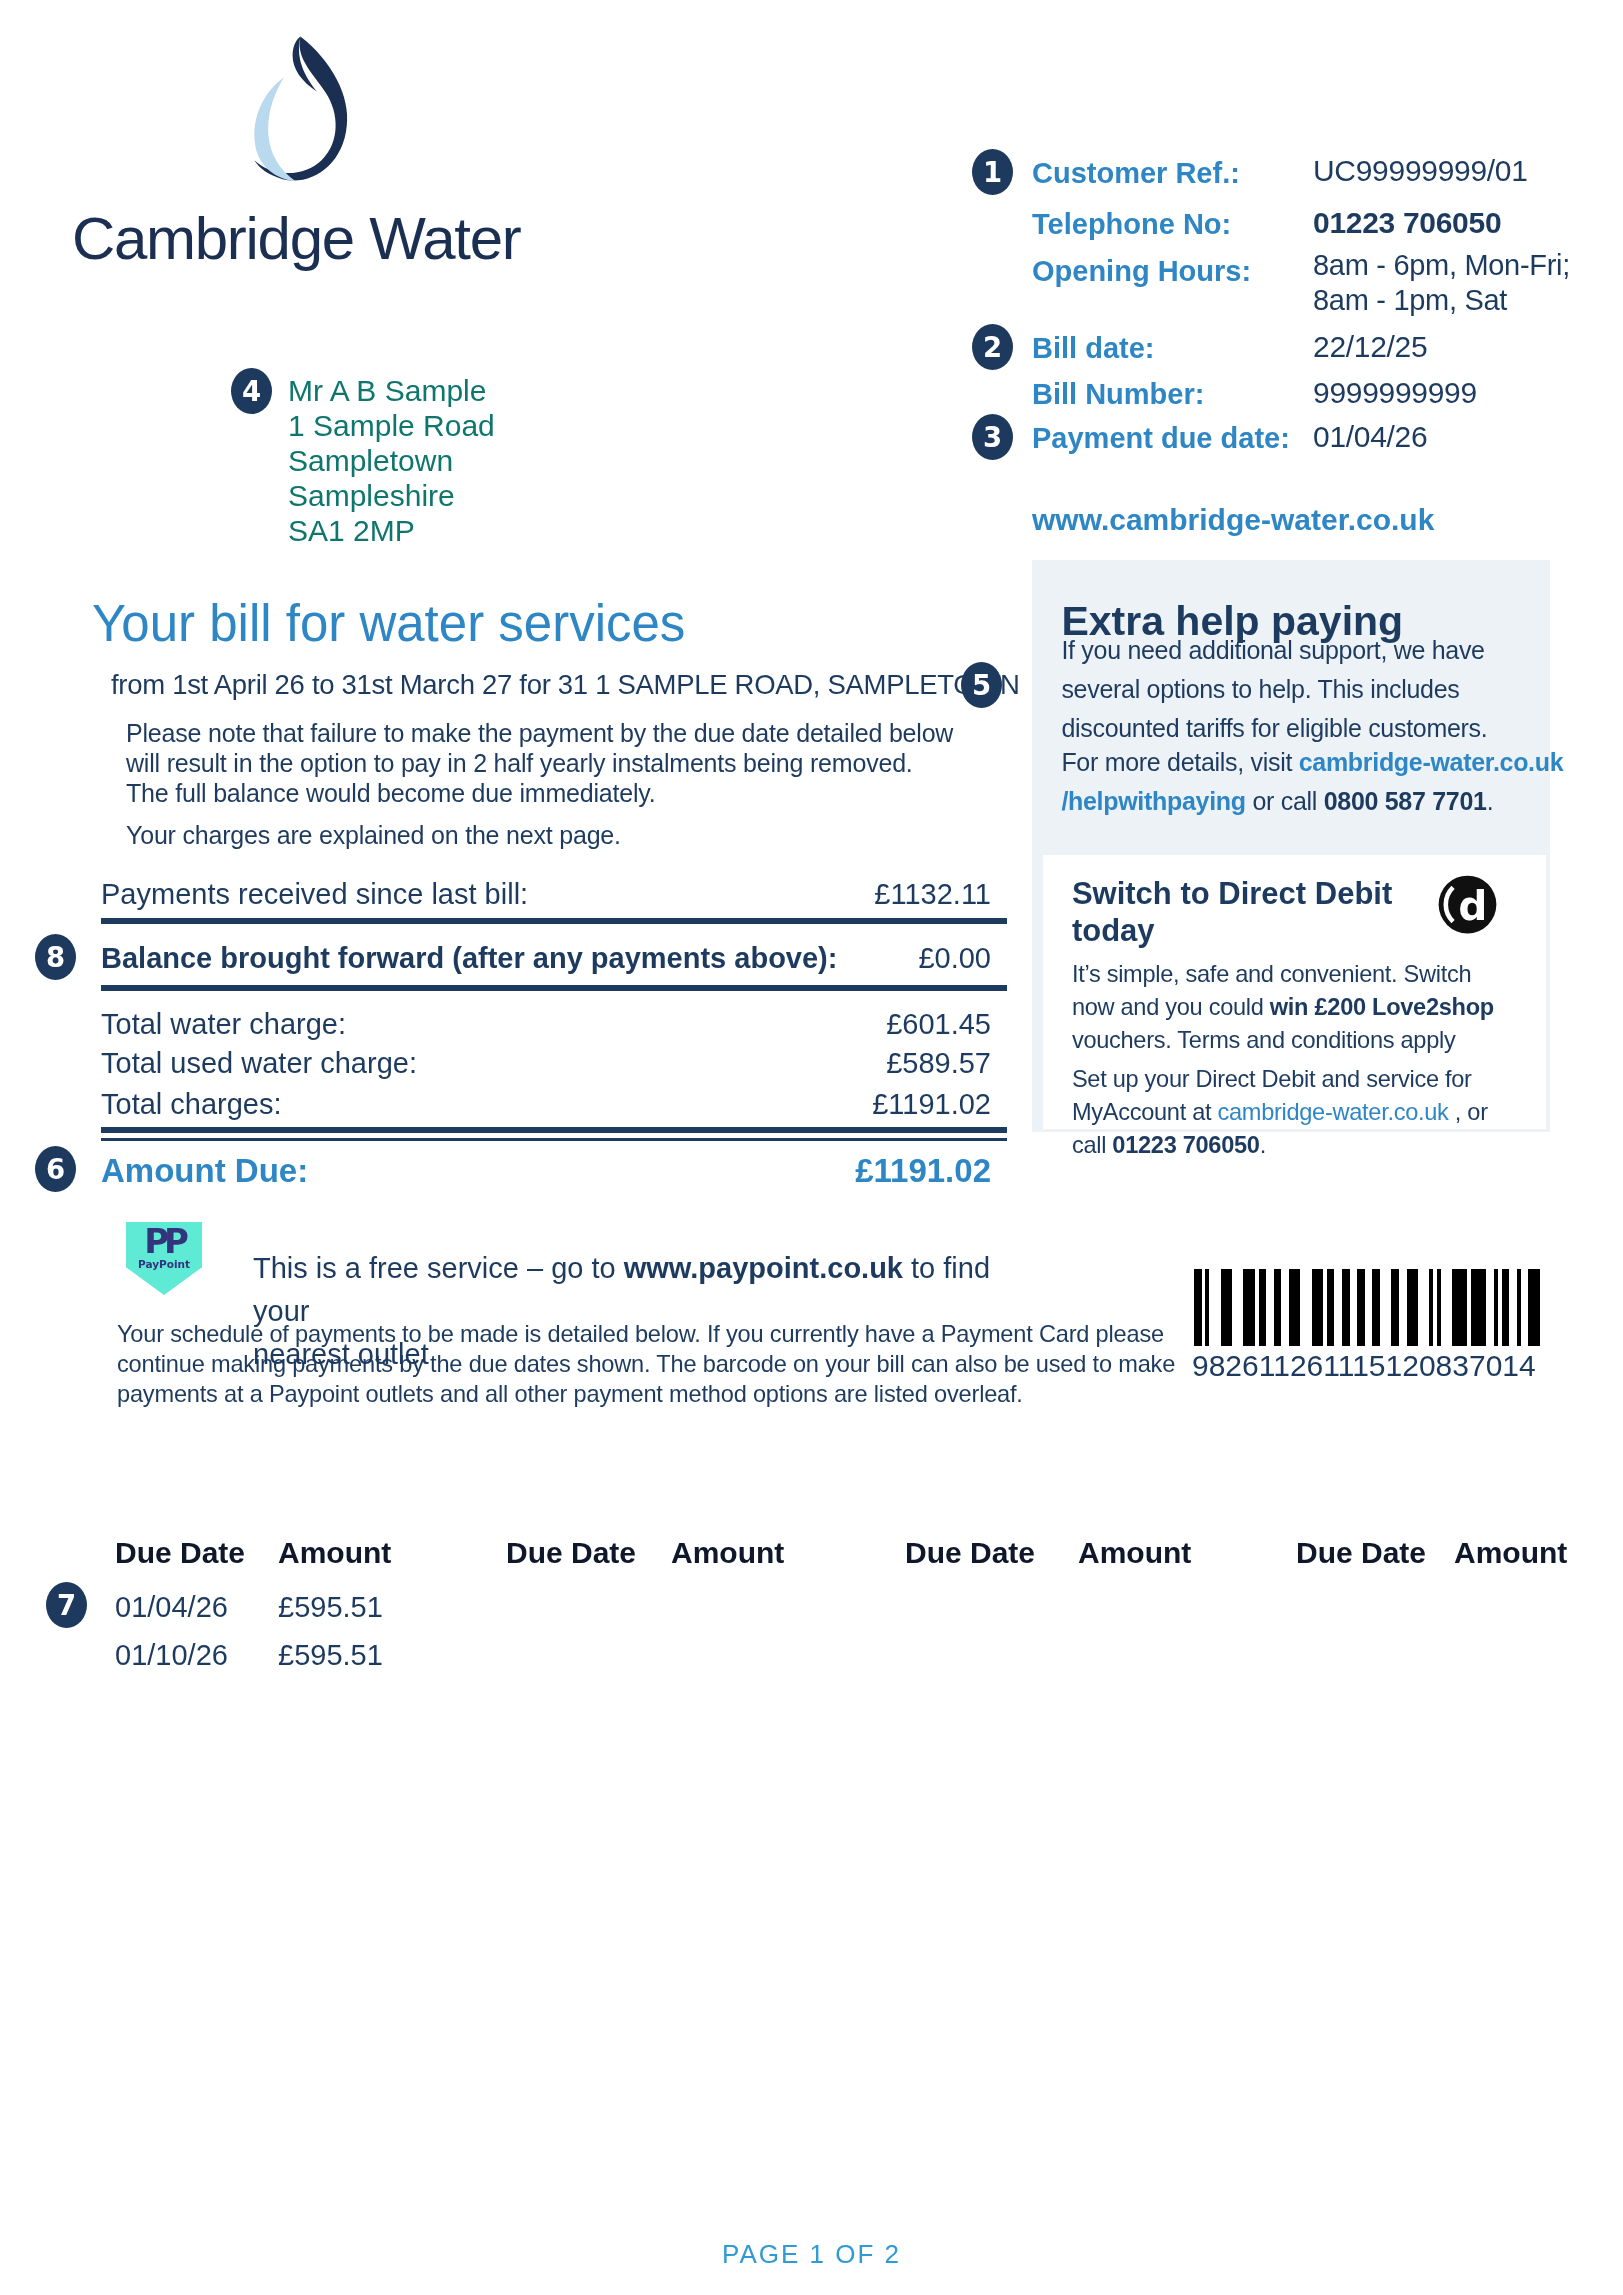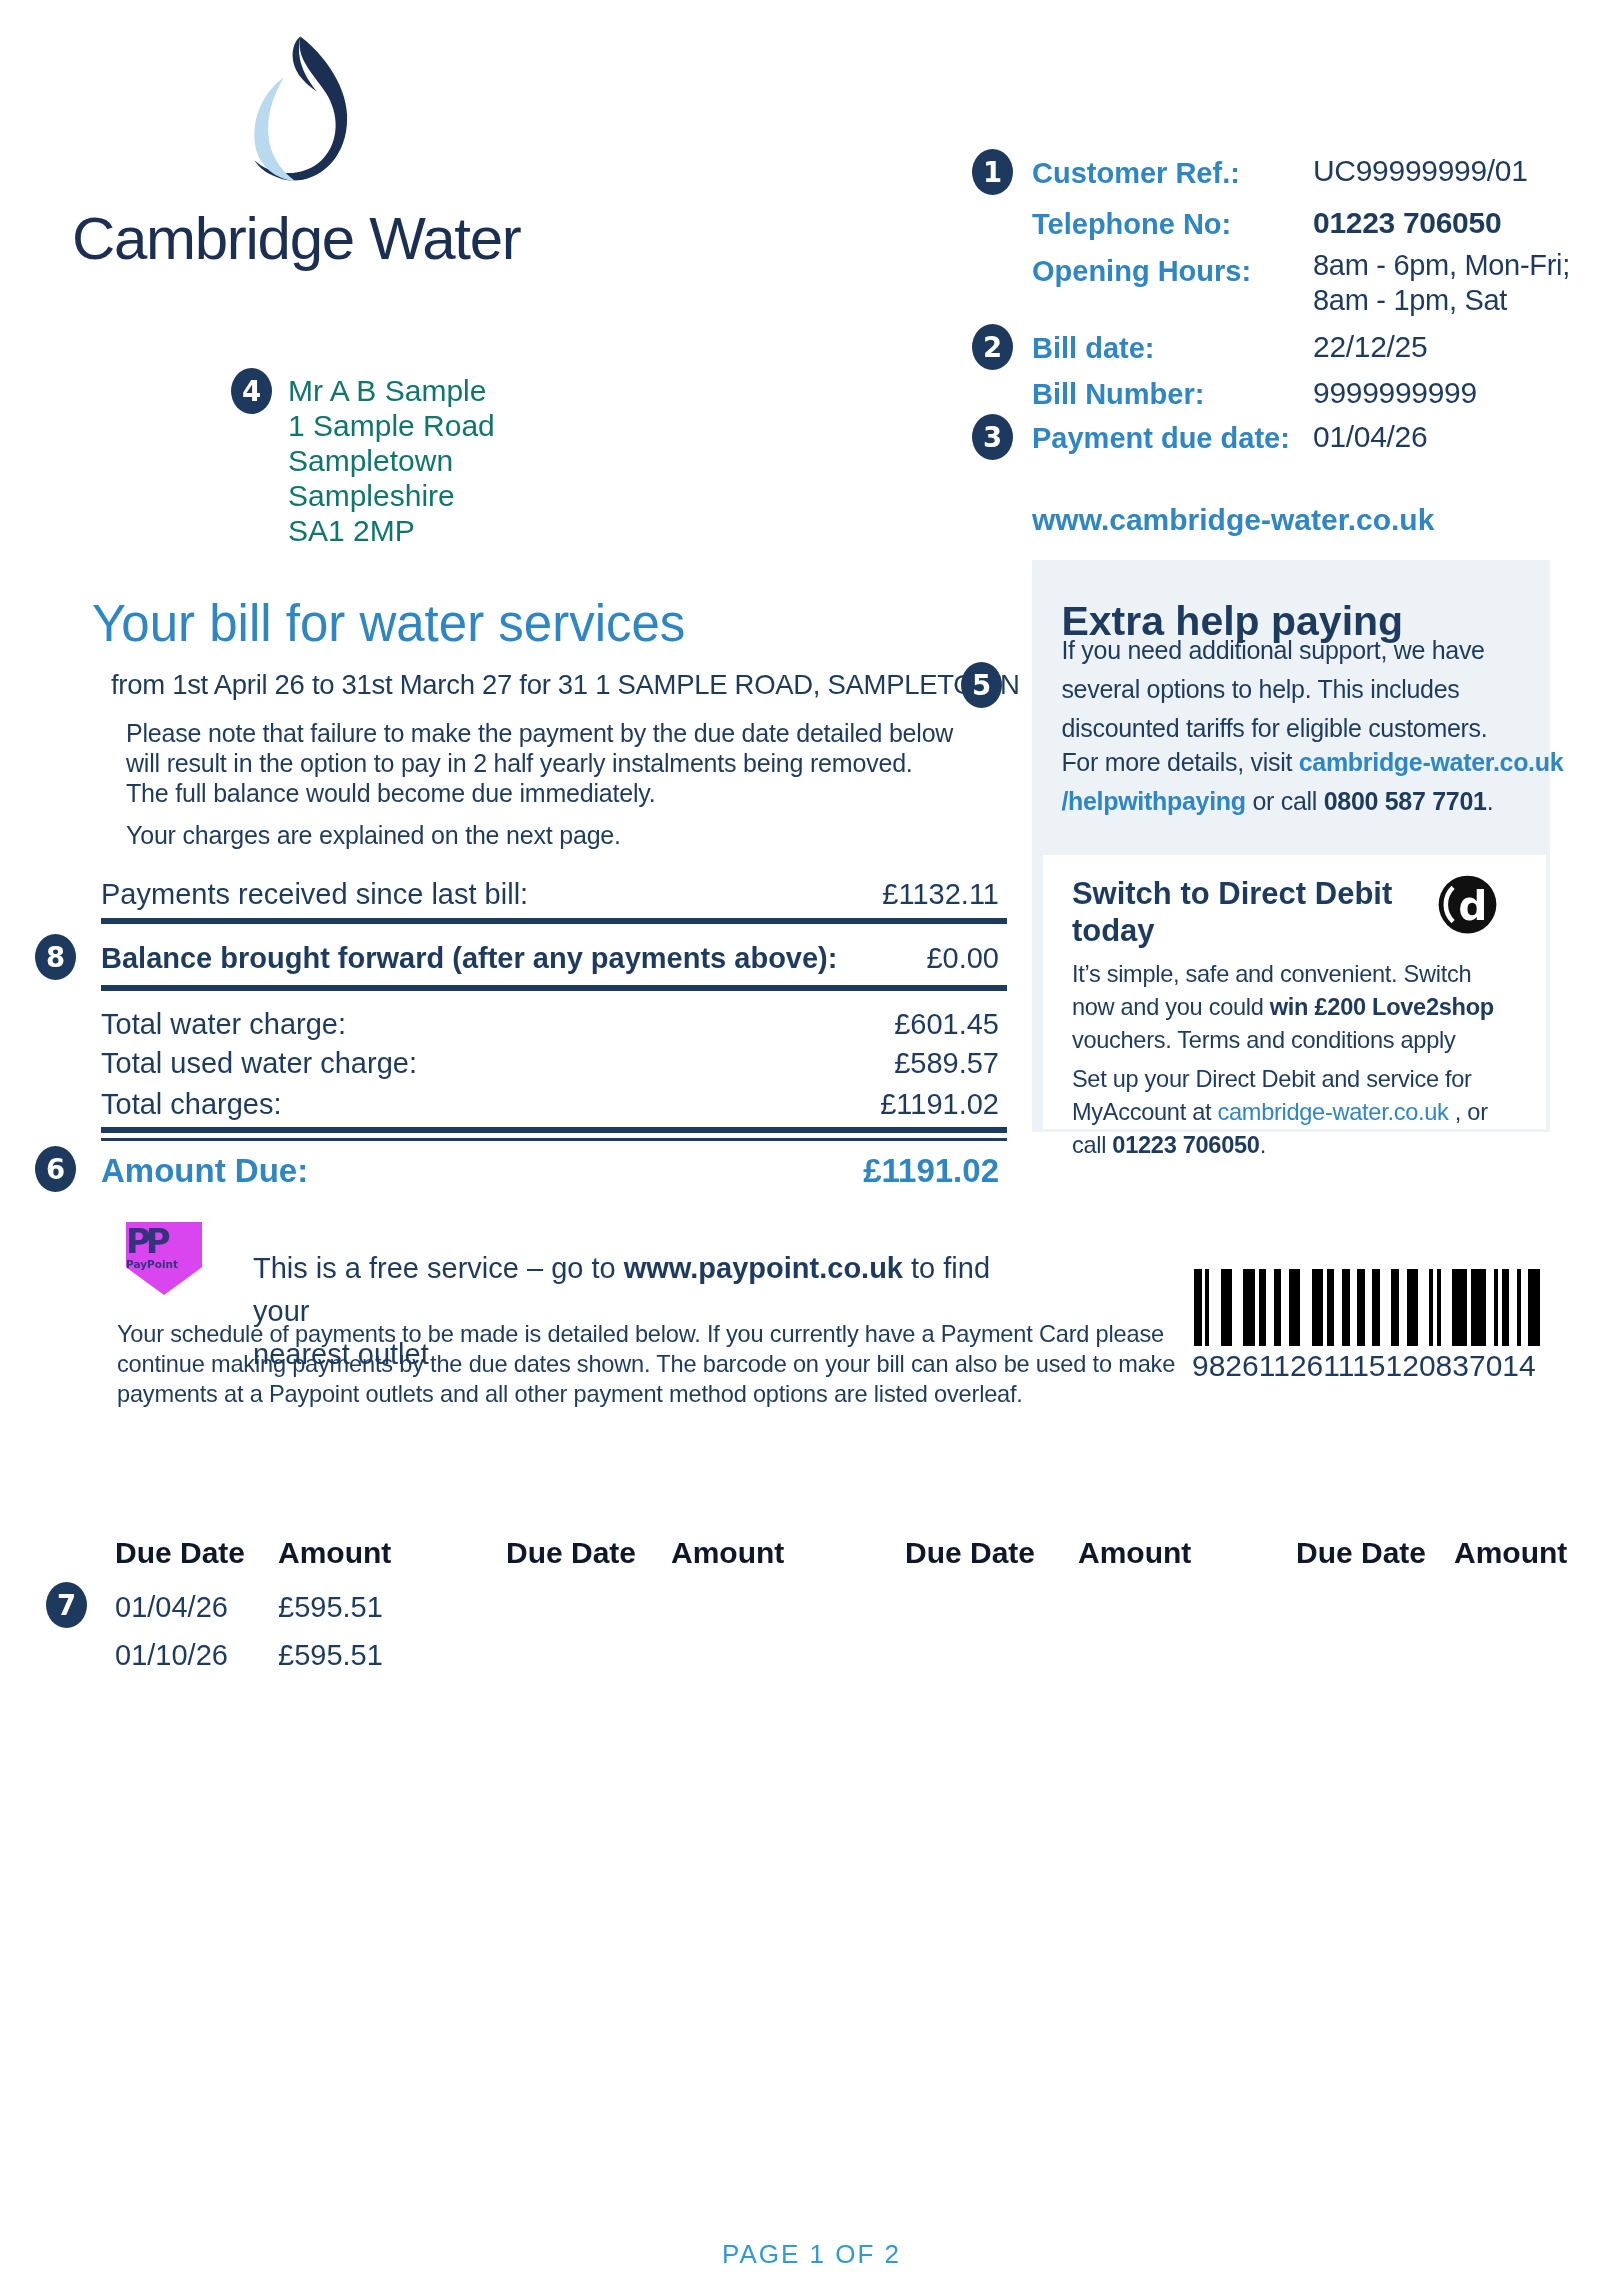--- a/index.html
+++ b/index.html
@@ -15,30 +15,30 @@
   
   .acct-label{position:absolute;left:1032px;font-size:29px;font-weight:bold;color:#2e86c5;white-space:nowrap;}
   .acct-value{position:absolute;left:1313px;font-size:30px;color:#1d3a5f;white-space:nowrap;letter-spacing:-0.3px;}
   
   .addr-line{font-size:30px;line-height:35px;color:#0f766e;white-space:nowrap;}
   
   .note-line{font-size:25px;line-height:30px;letter-spacing:-0.2px;white-space:nowrap;}
   
   .crow{position:absolute;left:101px;width:906px;height:34px;}
   .clabel{position:absolute;left:0;top:0;font-size:29px;white-space:nowrap;}
-  .cvalue{position:absolute;right:8px;top:0;font-size:29px;white-space:nowrap;}
+  .cvalue{position:absolute;right:16px;top:0;font-size:29px;white-space:nowrap;}
   .rule{position:absolute;left:101px;width:906px;background:#1d3a5f;}
   
   #extra-help{position:absolute;left:1032px;top:560px;width:518px;height:572px;background:#edf2f7;}
   .eh-body-line{font-size:25px;line-height:39px;letter-spacing:-0.3px;white-space:nowrap;}
   #dd-box{position:absolute;left:10.5px;top:295px;width:503px;height:274px;background:#ffffff;}
   .dd-line{font-size:23.6px;line-height:33px;letter-spacing:-0.3px;white-space:nowrap;}
   
-  #pp-logo{position:absolute;left:126px;top:1222px;width:76px;height:73px;background:#d946ef;
-           clip-path:polygon(0 0,100% 0,100% 62%,50% 100%,0 62%);}
+  #pp-logo{position:absolute;left:126px;top:1222px;width:76px;height:73px;background:#5eead4;
+           clip-path:polygon(0 0,100% 0,100% 62%,50% 100%,0 62%);text-align:center;}
   #pp-logo .pp{font-family:"DejaVu Sans",sans-serif;font-weight:bold;font-size:34px;color:#34347c;
                letter-spacing:-5.2px;line-height:37px;margin-top:1.3px;}
   #pp-logo .ppname{font-family:"DejaVu Sans",sans-serif;font-weight:bold;font-size:10.5px;color:#34347c;
                margin-top:-2.6px;}
   .sched-para-line{font-size:23.6px;line-height:30px;letter-spacing:-0.2px;white-space:nowrap;}
   
   .th{position:absolute;font-size:30px;font-weight:bold;color:#0f172a;white-space:nowrap;}
   .td{position:absolute;font-size:29px;color:#1d3a5f;white-space:nowrap;}
   
   #barcode-bars{position:absolute;left:1194px;top:1269px;width:347px;height:77px;display:flex;}

